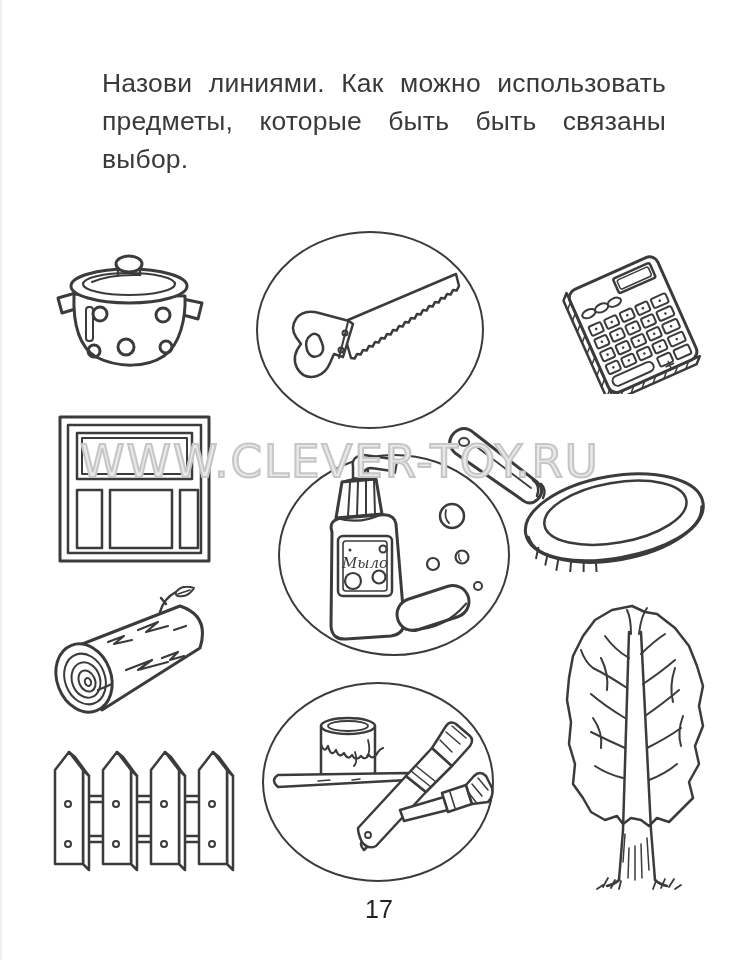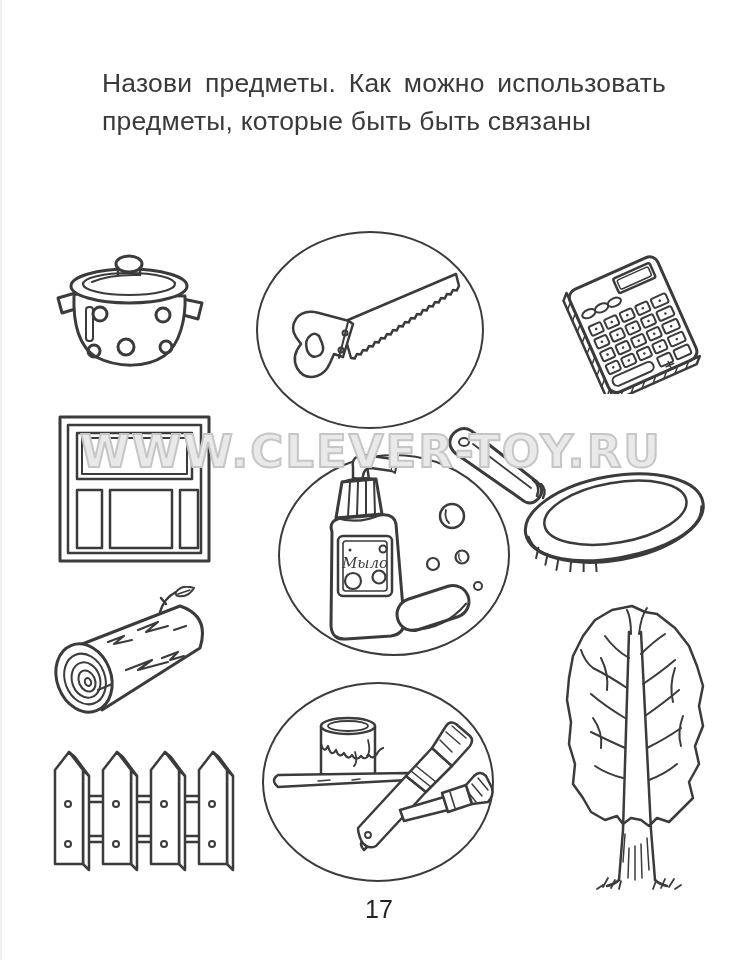--- a/index.html
+++ b/index.html
@@ -11,39 +11,40 @@
   }
   .instruction{
     position:absolute;left:100px;top:64px;width:564px;
     font-size:26.5px;line-height:38px;color:#3a3a3a;letter-spacing:.2px;
   }
   .jline{text-align:justify;text-align-last:justify;white-space:nowrap;}
   .jline:last-child{text-align-last:left;}
   .fig{position:absolute;}
   .fig svg{display:block;width:100%;height:100%;}
   .watermark{
-    position:absolute;left:78px;top:425px;width:606px;height:60px;
-    font-family:"DejaVu Sans",sans-serif;font-weight:bold;font-size:45px;
+    position:absolute;left:78px;top:435px;width:606px;height:60px;
+    font-family:"DejaVu Sans",sans-serif;font-weight:normal;font-size:45px;
     letter-spacing:2px;color:#e9e9e9;-webkit-text-stroke:2px #c6c6c6;
     z-index:30;pointer-events:none;white-space:nowrap;
   }
   .pagenum{
     position:absolute;left:0;top:895px;width:754px;text-align:center;
     font-size:25px;color:#222;
   }
   .ink{stroke:#3b3b3b;stroke-linejoin:round;stroke-linecap:round;}
 </style>
 </head>
 <body>
 
 <div class="page">
 
   <div class="instruction">
-    <div class="jline">Назови предметы. Как можно использовать</div>
+    <div class="jline">Назови линиями. Как можно использовать</div>
     <div class="jline">предметы, которые быть быть связаны</div>
+    <div class="jline">выбор.</div>
   </div>
 
   <div class="fig" style="left:48px;top:252px;width:160px;height:122px">
     <svg viewBox="0 0 160 122">
       <g class="ink" fill="#fff" stroke-width="3">
         <path d="M29,40 L8,46 L12,61 L32,55"></path>
         <path d="M128,46 L152,51 L148,67 L126,61"></path>
         <path d="M24,42 C23,68 28,94 46,105 C68,116 96,116 114,104 C130,93 136,66 135,44 Z"></path>
         <rect x="36" y="55" width="7" height="34" rx="3" fill="none" stroke-width="2"></rect>
         <circle cx="50" cy="62" r="7" fill="none"></circle>

